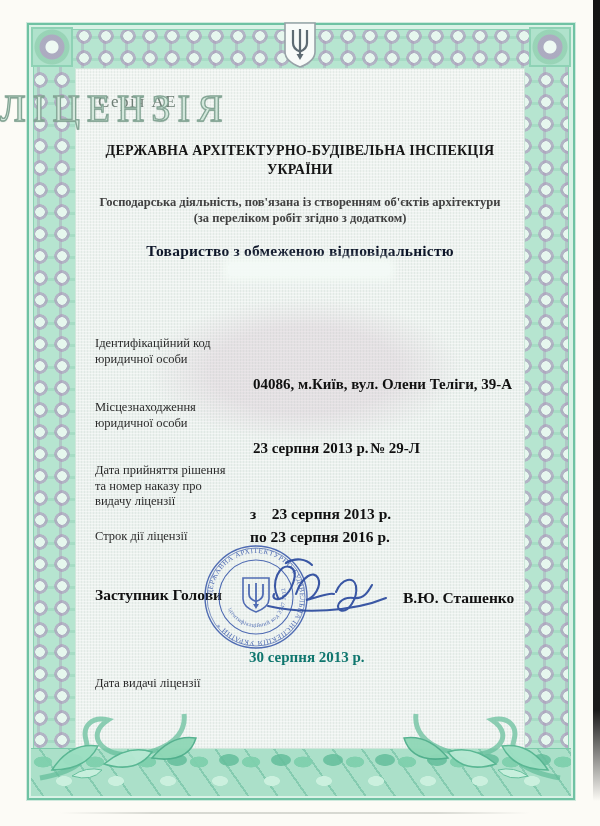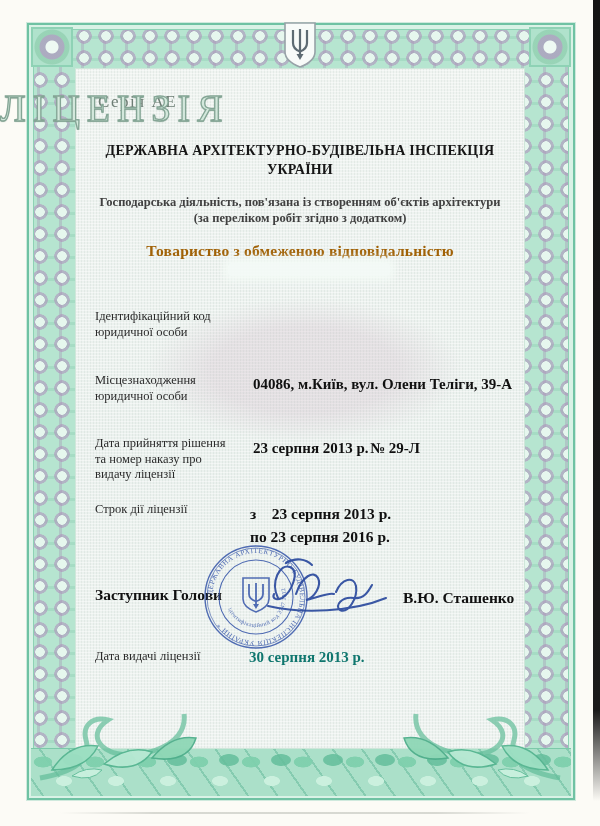--- a/index.html
+++ b/index.html
@@ -57,24 +57,24 @@
   .series{position:absolute;left:98px;top:92px;font-size:17px;letter-spacing:1.5px;color:#6d7d74;}
   .emblem{position:absolute;left:283px;top:22px;}
   .title{position:absolute;left:0;top:86px;width:600px;
     font-size:38px;letter-spacing:7px;font-weight:400;color:#d3e8dc;
     -webkit-text-stroke:1.3px #84a595;text-shadow:0 1px 1px rgba(90,125,108,.55);}
   .issuer{position:absolute;left:60px;top:141px;width:480px;text-align:center;
     font-weight:bold;font-size:14px;line-height:19px;letter-spacing:.2px;color:#161616;white-space:pre-line;}
   .activity{position:absolute;left:70px;top:195px;width:460px;text-align:center;
     font-weight:bold;font-size:12.5px;line-height:15.5px;color:#404040;white-space:pre-line;}
   .licensee{position:absolute;left:60px;top:242px;width:480px;text-align:center;
-    font-weight:bold;font-size:15.5px;letter-spacing:.2px;color:#a16207;}
+    font-weight:bold;font-size:15.5px;letter-spacing:.2px;color:#0f172a;}
   .redact{position:absolute;left:228px;top:263px;width:162px;height:13px;
     background:rgba(243,250,246,.92);box-shadow:0 0 7px 5px rgba(243,250,246,.85);border-radius:3px;}
-  .flabel{position:absolute;font-size:12.5px;line-height:15.5px;color:#2a2a2a;white-space:pre-line;}
+  .flabel{position:absolute;font-size:12.5px;line-height:15.5px;color:#2a2a2a;white-space:pre-line;margin-top:27px;}
   .fvalue{position:absolute;font-weight:bold;font-size:15px;color:#101010;}
   .fvalue.plain{font-weight:bold;font-size:15px;color:#0f766e;}
   .term-lines{position:absolute;left:250px;top:502px;font-weight:bold;font-size:15.5px;line-height:23px;color:#101010;white-space:pre-line;}
   .stamp{position:absolute;left:196px;top:537px;opacity:.88;}
   .signature{position:absolute;left:262px;top:548px;}
 </style>
 </head>
 <body>
 
 <div class="page">

